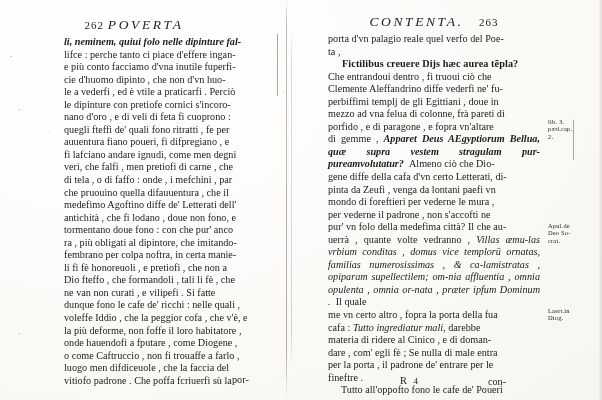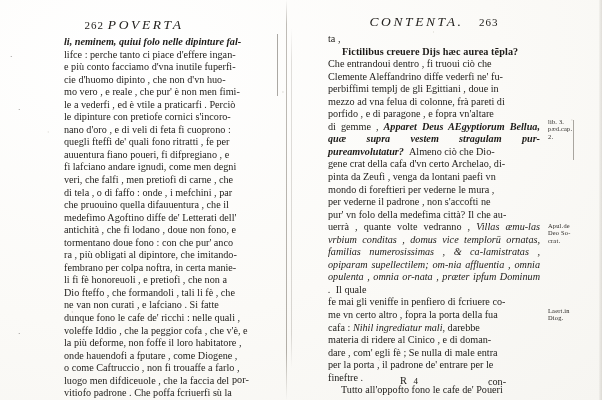--- a/index.html
+++ b/index.html
@@ -128,38 +128,37 @@
       <span class="run">POVERTA</span>
     </div>
 
     <div class="tick tk1"></div>
 
     <div class="col col-left">
       <p><span class="lead">li, neminem, quiui folo nelle dipinture fal-</span></p>
       <p>lifce : perche tanto ci piace d'effere  ingan-</p>
       <p>e più conto facciamo d'vna  inutile fuperfi-</p>
       <p>cie d'huomo dipinto , che  non  d'vn  huo-</p>
-      <p>mo vero , e reale , che pur' è non men fimi-</p>
       <p>le a vederfi , ed è vtile a praticarfi .  Perciò</p>
       <p>le dipinture con pretiofe cornici  s'incoro-</p>
       <p>nano d'oro , e di veli di  feta fi  cuoprono :</p>
       <p>quegli fteffi  de' quali fono ritratti ,  fe  per</p>
       <p>auuentura fiano poueri, fi difpregiano , e</p>
       <p>fi lafciano andare ignudi,  come men degni</p>
       <p>veri, che falfi , men pretiofi  di  carne , che</p>
       <p>di tela , o di faffo : onde ,  i  mefchini ,  par</p>
       <p>che pruouino quella  difauuentura ,  che  il</p>
       <p>medefimo Agoftino diffe de' Letterati  dell'</p>
       <p>antichità , che fi lodano , doue non fono, e</p>
       <p>tormentano doue fono : con che  pur' anco</p>
       <p>ra , più obligati al dipintore, che imitando-</p>
       <p>fembrano per colpa noftra, in certa manie-</p>
       <p>li fi fè honoreuoli , e pretiofi ,  che  non  a</p>
       <p>Dio fteffo , che formandoli , tali li fè , che</p>
-      <p>ne van non curati , e lafciano .     Si fatte</p>
+      <p>ne van non curati , e vilipefi .     Si fatte</p>
       <p>dunque fono le cafe de' ricchi : nelle quali ,</p>
       <p>voleffe Iddio , che la peggior cofa , che v'è, e</p>
       <p>la più deforme, non foffe il loro habitatore ,</p>
       <p>onde hauendofi a fputare , come Diogene ,</p>
       <p>o come Caftruccio , non fi trouaffe a farlo ,</p>
       <p>luogo men difdiceuole ,  che  la  faccia  del</p>
       <p>vitiofo padrone .  Che poffa fcriuerfi sù la</p>
     </div>
 
     <div class="catch catch-left">por-</div>
@@ -173,37 +172,37 @@
 
     <div class="hdr hdr-right">
       <span class="run">CONTENTA.</span>
       &nbsp;&nbsp;
       <span class="folio">263</span>
     </div>
 
     <div class="tick tk2"></div>
 
     <div class="col col-right">
+      <p>porta d'vn palagio reale quel verfo del Poe-</p>
       <p>ta ,</p>
       <p class="quote-line">Fictilibus creuere Dijs hæc aurea tēpla?</p>
       <p>Che entrandoui  dentro ,  fi truoui ciò che</p>
       <p>Clemente Aleffandrino diffe vederfi ne' fu-</p>
       <p>perbiffimi templj de gli Egittiani , doue in</p>
       <p>mezzo ad vna felua  di colonne, frà pareti di</p>
       <p>porfido , e di paragone , e fopra  vn'altare</p>
       <p><span>di gemme , </span><span class="bit">Apparet Deus AEgyptiorum Bellua, quæ supra vestem stragulam pur-pureamvolutatur?</span>&nbsp;&nbsp;<span>Almeno ciò che Dio-</span></p>
-      <p>gene crat della cafa d'vn certo Archelao, di-</p>
+      <p>gene diffe della cafa d'vn certo Letterati, di-</p>
       <p>pinta da Zeufi , venga da lontani paefi vn</p>
       <p>mondo di foreftieri per vederne le  mura ,</p>
       <p>per vederne il padrone , non s'accofti  ne</p>
       <p>pur' vn folo della medefima città? Il che au-</p>
       <p><span>uerrà , quante volte vedranno ,</span> <span class="it">Villas æmu-las vrbium conditas , domus  vice templorū ornatas, familias numerosissimas ,  &amp; ca-lamistratas ,  opiparam supellectilem; om-nia affluentia , omnia opulenta , omnia or-nata , præter ipfum Dominum .</span>&nbsp;&nbsp;<span>Il quale</span></p>
-      <p>fe mai gli veniffe in penfiero di fcriuere co-</p>
       <p>me vn certo altro , fopra la  porta  della  fua</p>
-      <p><span>cafa :</span> <span class="it">Nihil ingrediatur  mali</span><span>, darebbe</span></p>
+      <p><span>cafa :</span> <span class="it">Tutto ingrediatur  mali</span><span>, darebbe</span></p>
       <p>materia di ridere al Cinico , e  di  doman-</p>
       <p>dare , com' egli fè ; Se nulla  di male entra</p>
       <p>per la porta , il padrone de' entrare per le</p>
       <p>fineftre .</p>
       <p class="indent">Tutto all'oppofto fono le cafe de' Poueri</p>
     </div>
 
     <div class="marginal mn1">
       <div>lib.  3.</div>
       <div>pæd.cap.</div>

